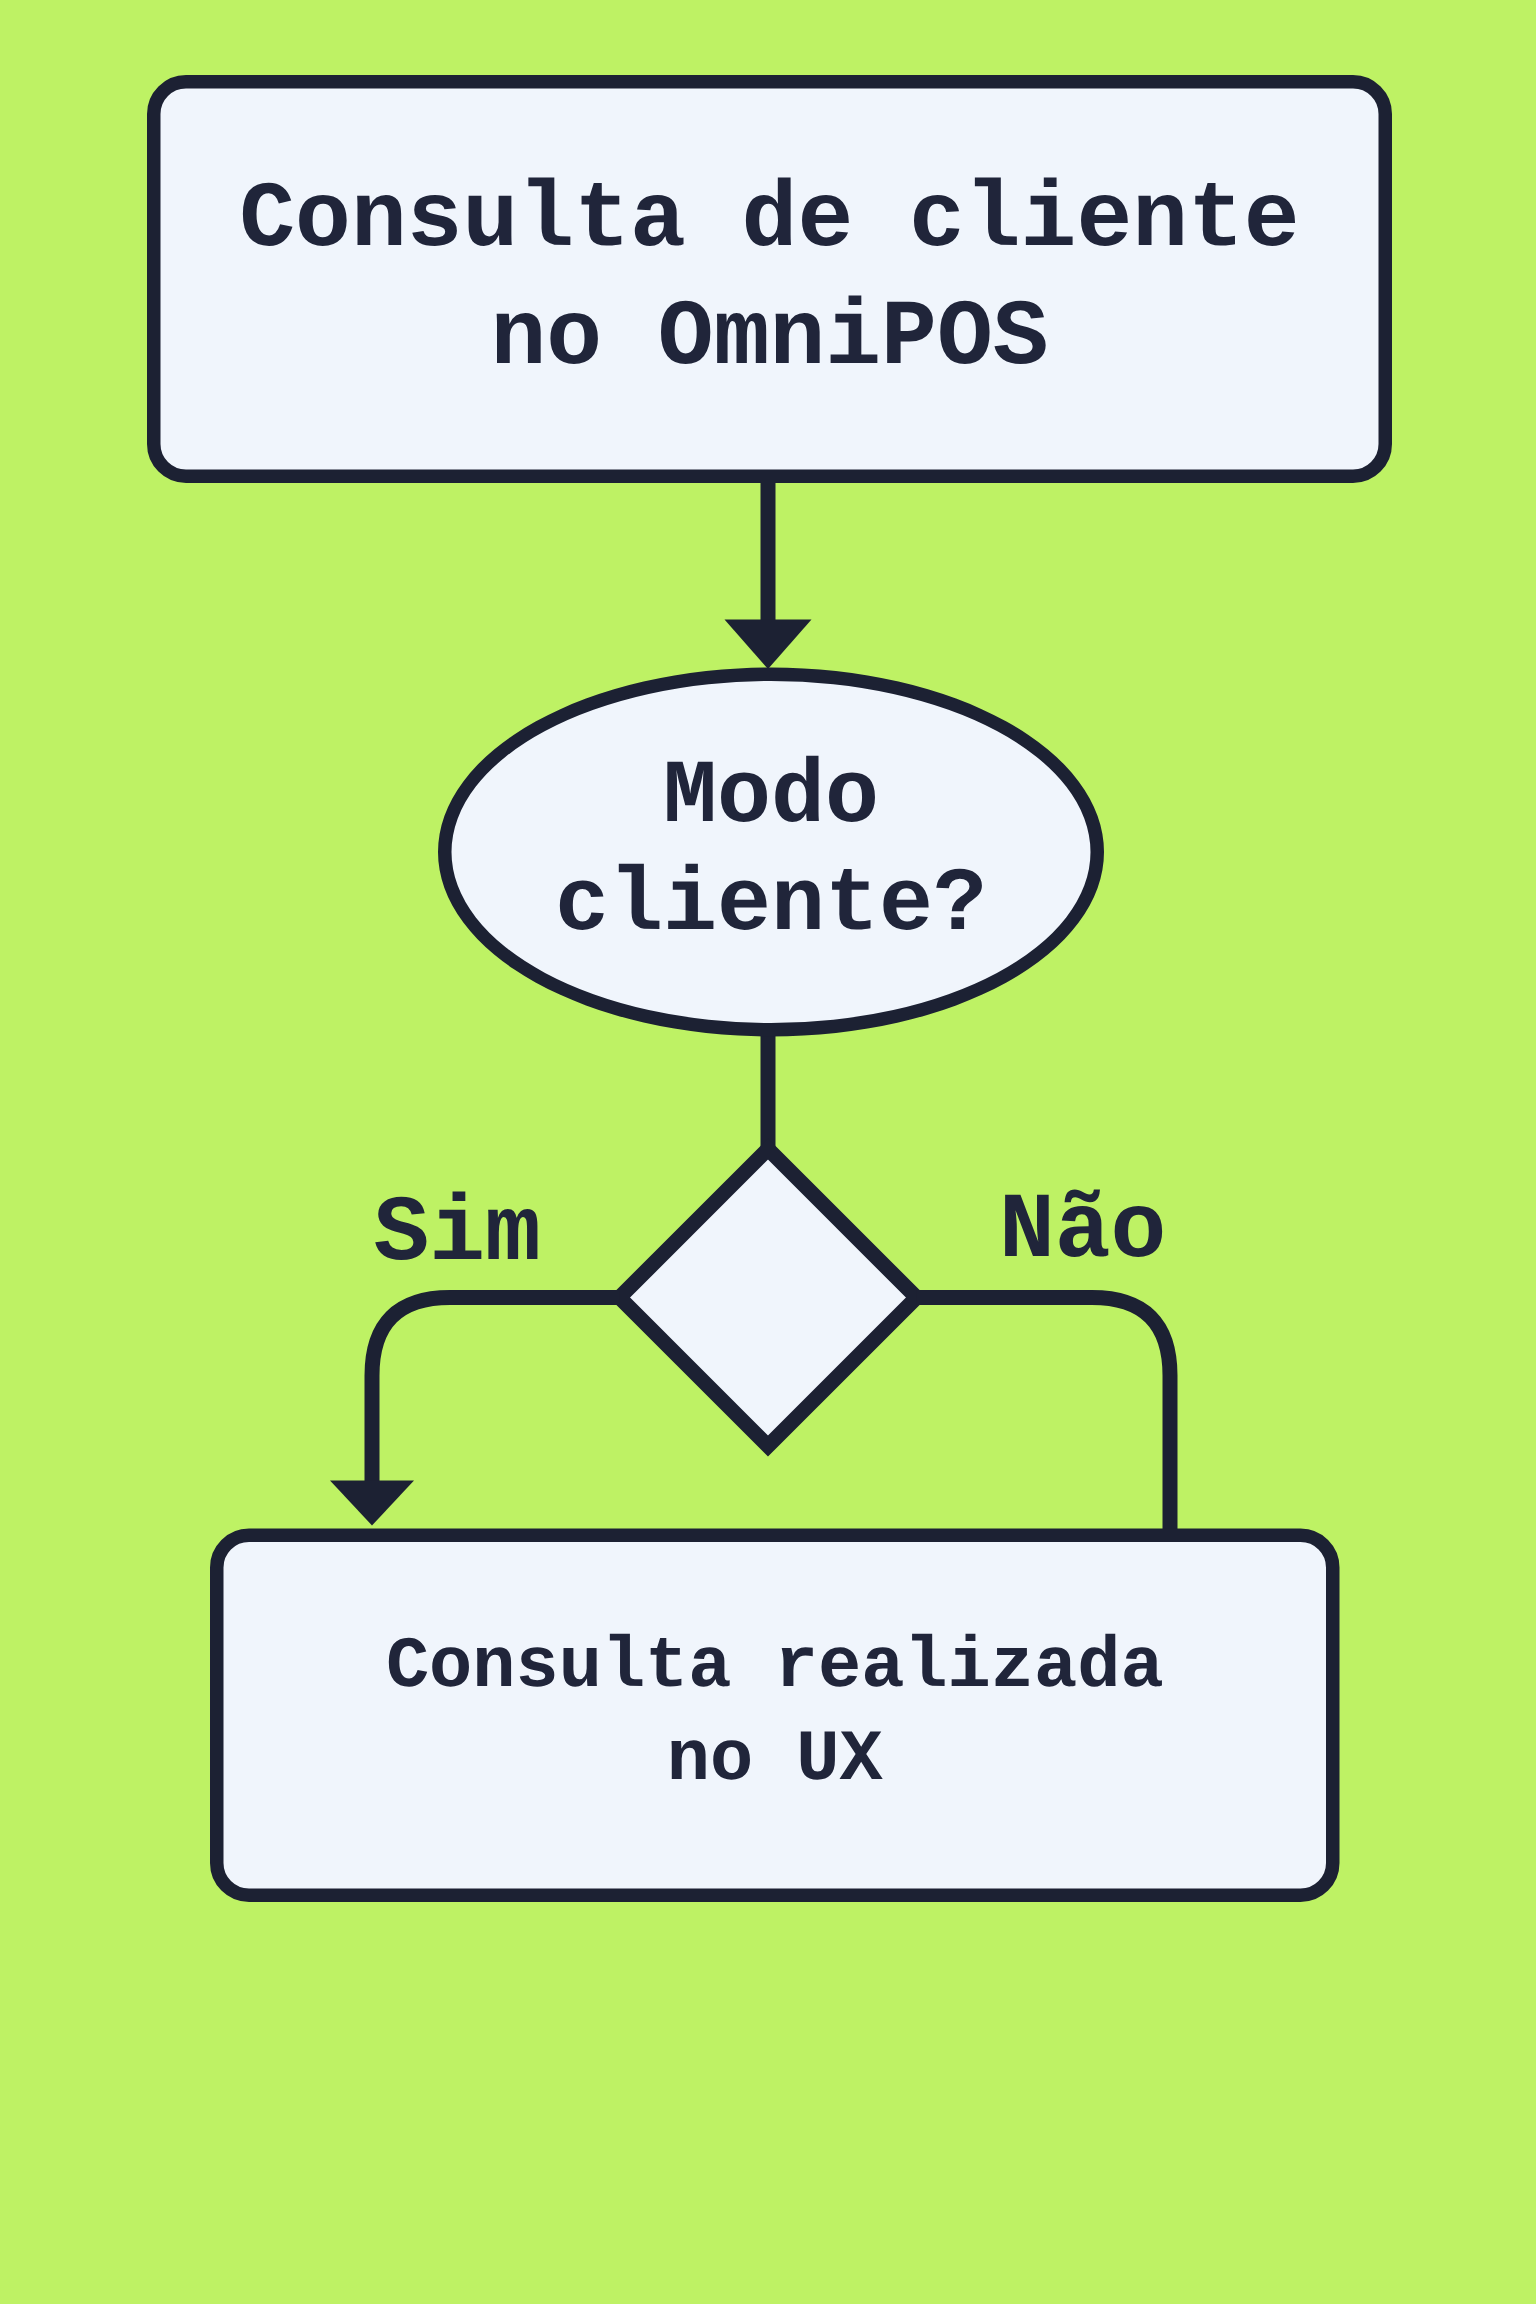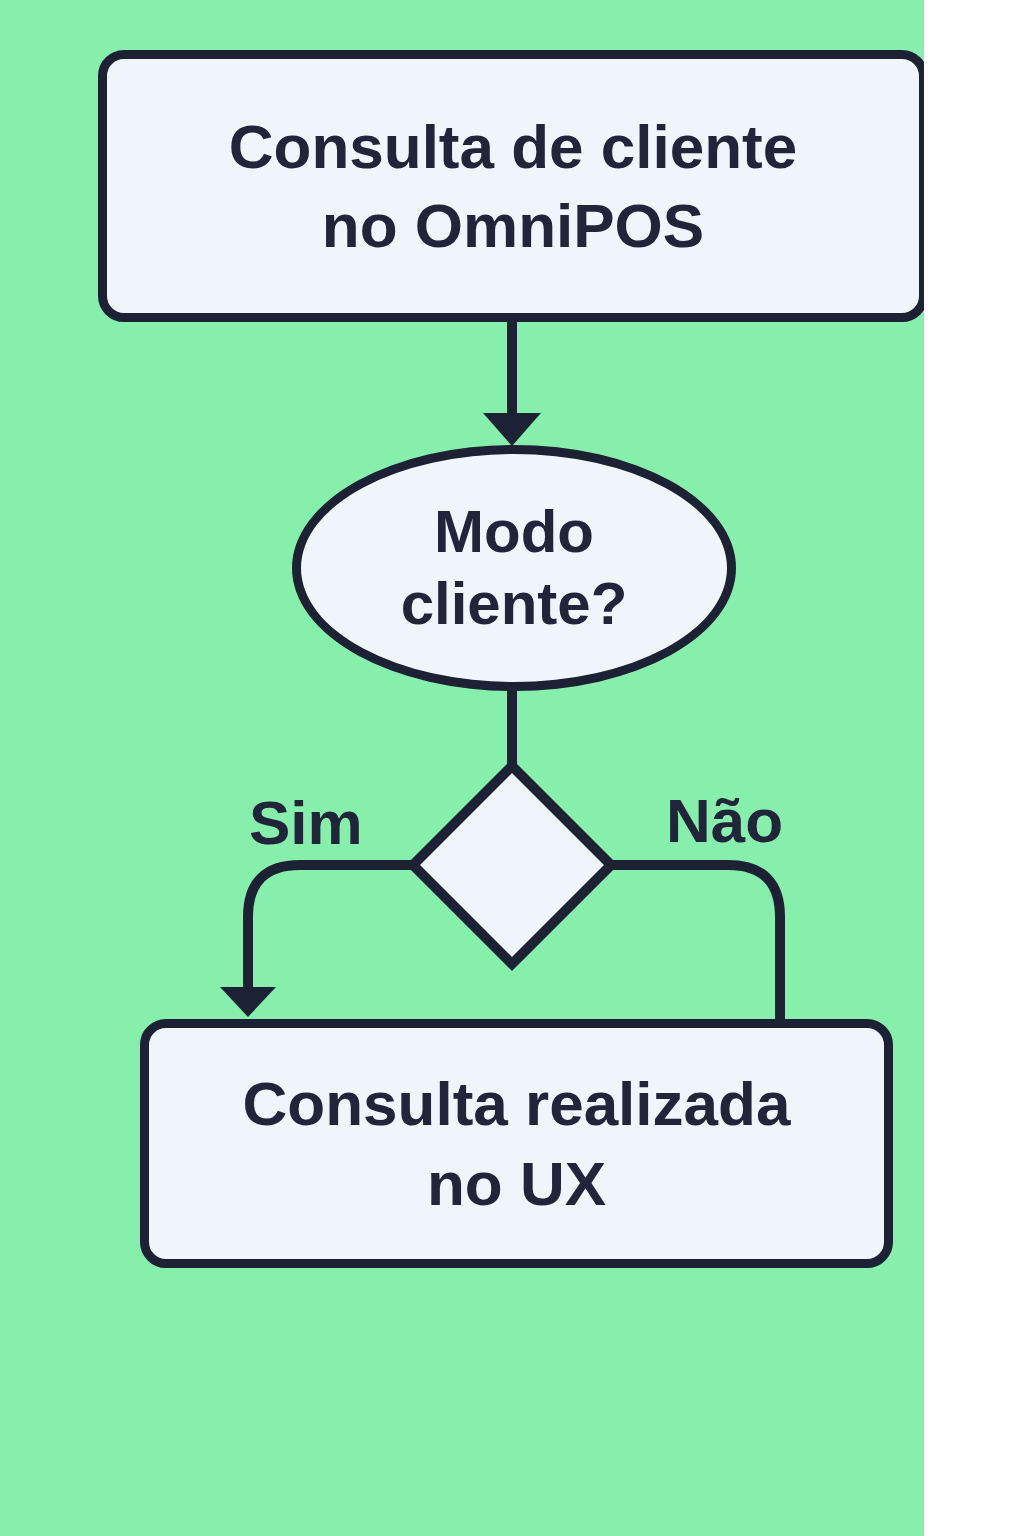--- a/index.html
+++ b/index.html
@@ -2,25 +2,25 @@
 <html><head>
 <meta charset="utf-8">
 <style>
   html, body {
     margin: 0;
     padding: 0;
     background: #ffffff;
   }
   .canvas {
     position: relative;
-    width: 924px;
+    width: 1024px;
     height: 1536px;
-    background: #86efac;
+    background: #bef264;
     overflow: hidden;
-    font-family: Liberation Sans, sans-serif;
+    font-family: Liberation Mono, monospace;
   }
   .connector-layer {
     position: absolute;
     left: 0;
     top: 0;
     width: 1024px;
     height: 1536px;
     pointer-events: none;
   }
   .node {
@@ -54,21 +54,21 @@
     height: 246px;
     border-radius: 50%;
     font-size: 60px;
     line-height: 1.2;
   }
   #end-node {
     left: 140px;
     top: 1019px;
     width: 753px;
     height: 249px;
-    font-size: 62px;
+    font-size: 48px;
     line-height: 1.28;
   }
   .edge-label {
     position: absolute;
     color: #20253a;
     font-size: 62px;
     font-weight: bold;
     line-height: 1;
   }
   #edge-label-sim {

